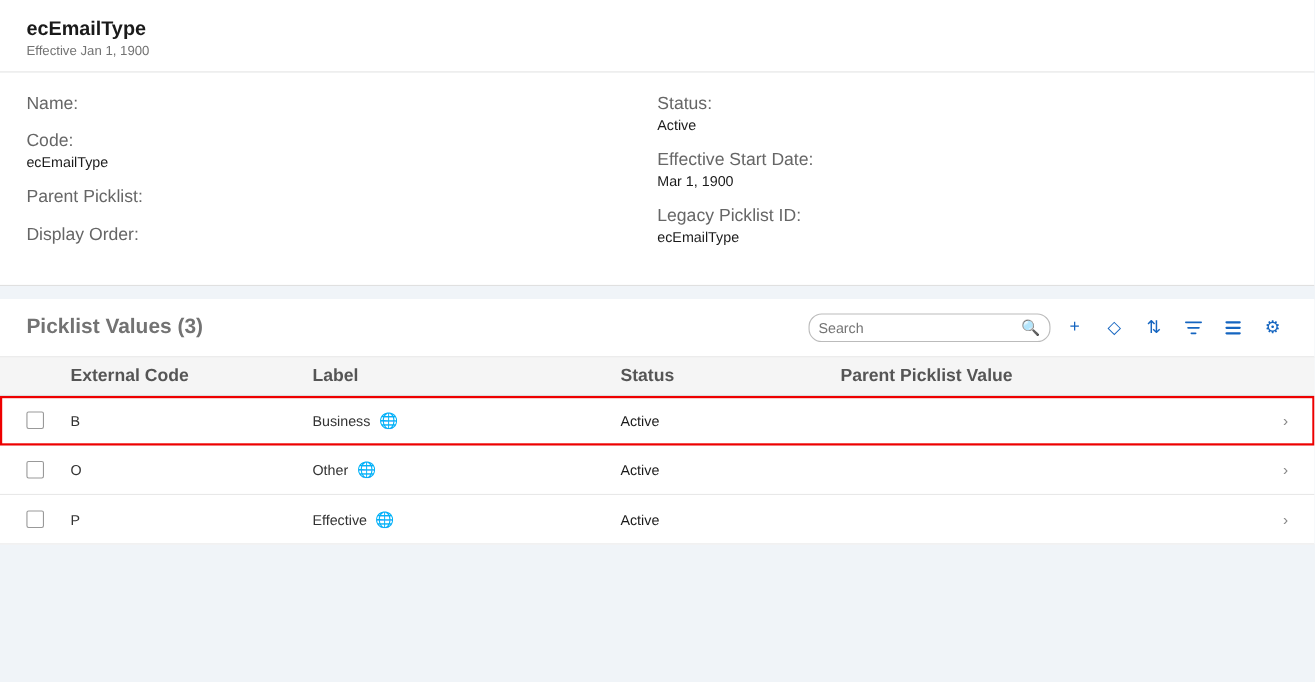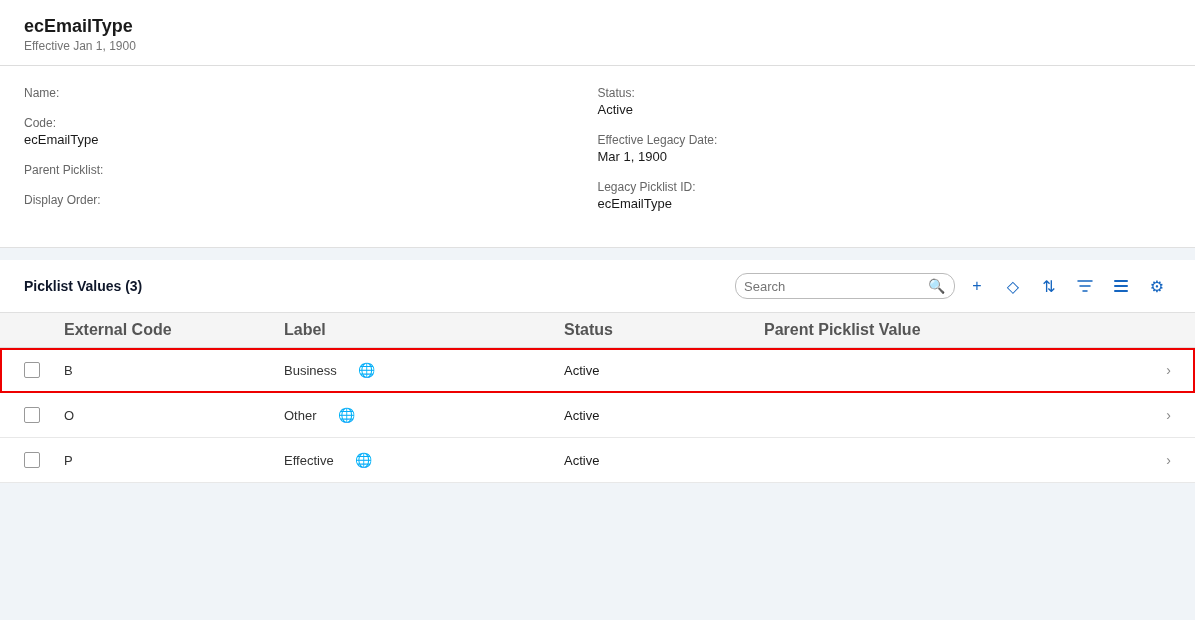--- a/index.html
+++ b/index.html
@@ -38,44 +38,44 @@
     }
     .details-grid {
       display: grid;
       grid-template-columns: 1fr 1fr;
       gap: 0;
     }
     .detail-group {
       margin-bottom: 16px;
     }
     .detail-label {
-      font-size: 12px;
+      font-size: 16px;
       color: #666;
       margin-bottom: 2px;
     }
     .detail-value {
       font-size: 13px;
       color: #1a1a1a;
     }
     .picklist-section {
       background: #fff;
       margin-top: 12px;
     }
     .picklist-header {
       display: flex;
       align-items: center;
       justify-content: space-between;
       padding: 12px 24px;
       border-bottom: 1px solid #e0e0e0;
       background: #fff;
     }
     .picklist-title {
-      font-size: 14px;
+      font-size: 19px;
       font-weight: 600;
-      color: #0f172a;
+      color: #737373;
     }
     .toolbar-right {
       display: flex;
       align-items: center;
       gap: 8px;
     }
     .search-box {
       display: flex;
       align-items: center;
       border: 1px solid #bbb;
@@ -140,21 +140,21 @@
       border-radius: 2px;
       cursor: pointer;
       background: #fff;
       display: flex;
       align-items: center;
       justify-content: center;
     }
     .cell-label {
       display: flex;
       align-items: center;
-      gap: 22px;
+      gap: 8px;
     }
     .globe-icon {
       color: #1565c0;
       font-size: 14px;
     }
     .chevron-right {
       color: #888;
       font-size: 14px;
       text-align: right;
     }
@@ -191,21 +191,21 @@
           <div class="detail-label">Display Order:</div>
           <div class="detail-value"></div>
         </div>
       </div>
       <div>
         <div class="detail-group">
           <div class="detail-label">Status:</div>
           <div class="detail-value">Active</div>
         </div>
         <div class="detail-group">
-          <div class="detail-label">Effective Legacy Date:</div>
+          <div class="detail-label">Effective Start Date:</div>
           <div class="detail-value">Mar 1, 1900</div>
         </div>
         <div class="detail-group">
           <div class="detail-label">Legacy Picklist ID:</div>
           <div class="detail-value">ecEmailType</div>
         </div>
       </div>
     </div>
   </div>
 

